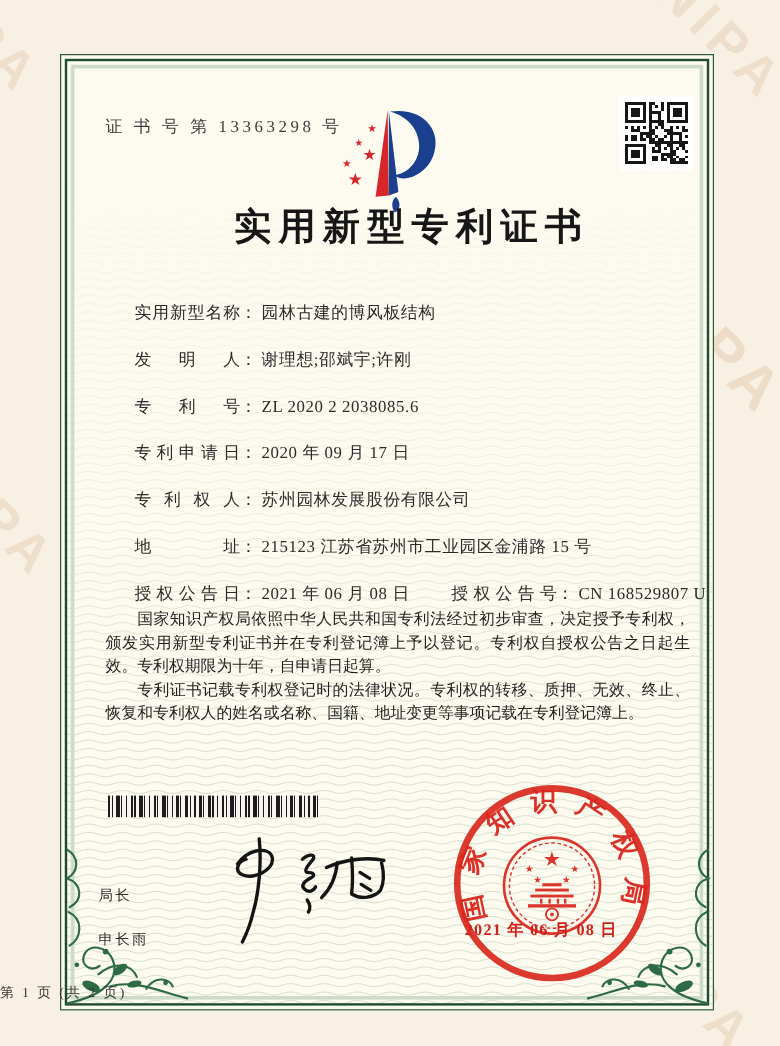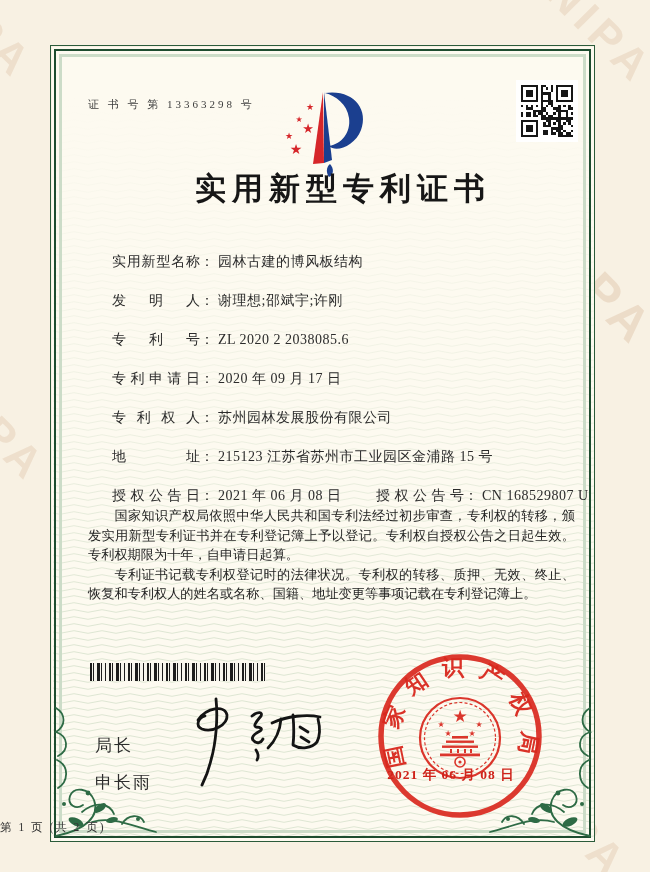--- a/index.html
+++ b/index.html
@@ -12,42 +12,42 @@
   .wm.big{font-size:50px;color:rgba(199,156,116,0.24);}
   
   .paper{position:absolute;left:52px;top:47px;width:543px;height:795px;background:#fdfaf0;}
   .fadeTop{position:absolute;left:52px;top:47px;width:543px;height:795px;
            background:linear-gradient(#fdfaf0 6%,rgba(253,250,240,.55) 45%,rgba(253,250,240,0) 72%);}
   .frame-a{position:absolute;left:50px;top:45px;width:545px;height:797px;border:1px solid #2b5b3a;box-sizing:border-box;}
   .frame-b{position:absolute;left:54px;top:49px;width:537px;height:789px;border:2px solid #1d4c2f;box-sizing:border-box;}
   .frame-c{position:absolute;left:59px;top:54px;width:527px;height:779px;border:3px solid #ccdcc8;box-sizing:border-box;}
   .glines{position:absolute;left:53px;top:48px;pointer-events:none;}
   
-  .cert-no{position:absolute;left:88px;top:97px;font-size:11px;letter-spacing:3px;color:#3c3c3c;}
+  .cert-no{position:absolute;left:88px;top:97px;font-size:14px;letter-spacing:3px;color:#3c3c3c;}
   .title{position:absolute;left:0;right:0;top:168px;text-align:center;font-size:31px;
          font-weight:bold;letter-spacing:6px;color:#161616;padding-left:36px;}
   .qr-box{position:absolute;left:516px;top:80px;width:62px;height:62px;background:#fff;}
   
   .fields{position:absolute;left:88px;top:242px;width:486px;font-size:14px;color:#2b2b2b;}
   .f-row{height:39px;line-height:39px;white-space:nowrap;}
   .f-label{display:inline-block;width:88px;text-align:justify;text-align-last:justify;vertical-align:top;margin-left:24px;}
   .f-colon{display:inline-block;margin-right:4px;}
   .f-val{letter-spacing:.5px;}
   .f-val.fixed{display:inline-block;width:158px;}
   .f2l{display:inline-block;width:88px;text-align:justify;text-align-last:justify;vertical-align:top;}
   
   .paras{position:absolute;left:88px;top:506px;width:487px;font-size:13.2px;line-height:19.6px;
          color:#1f1f1f;text-align:justify;}
   .paras p{margin:0;text-indent:2em;}
   
   .barcode{position:absolute;left:90px;top:663px;width:176px;height:18px;background:
     repeating-linear-gradient(90deg,#1c1c1c 0 2px,#f6f4ec 2px 3px,#1c1c1c 3px 4px,#f6f4ec 4px 7px,
     #1c1c1c 7px 10px,#f6f4ec 10px 11px,#1c1c1c 11px 12px,#f6f4ec 12px 15px,#1c1c1c 15px 16px,#f6f4ec 16px 19px);}
-  .signer{position:absolute;left:95px;top:728px;font-family:Liberation Mono, monospace;
-          font-size:17px;color:#2e2e2e;letter-spacing:2px;line-height:37px;}
+  .signer{position:absolute;left:82px;top:728px;font-family:Liberation Sans, sans-serif;
+          font-size:12px;color:#2e2e2e;letter-spacing:2px;line-height:37px;}
   .sig-svg{position:absolute;left:160px;top:688px;}
   .seal-svg{position:absolute;left:374px;top:650px;}
   .seal-date{position:absolute;left:374px;top:766px;width:154px;text-align:center;font-size:13.5px;
              font-weight:bold;color:#cf231a;letter-spacing:1px;}
   .footer{position:absolute;left:0;right:0;top:820px;text-align:left;font-size:11.5px;color:#333;letter-spacing:2px;}
   .flourish{position:absolute;pointer-events:none;}
 </style>
 </head>
 <body>
 
@@ -404,21 +404,21 @@
     </div>
     <div class="f-row">
       <span class="f-label">地 址</span><span class="f-colon">：</span><span class="f-val">215123 江苏省苏州市工业园区金浦路 15 号</span>
     </div>
     <div class="f-row">
       <span class="f-label">授权公告日</span><span class="f-colon">：</span><span class="f-val fixed">2021 年 06 月 08 日</span><span class="f2l">授权公告号</span><span class="f-colon">：</span><span class="f-val">CN 168529807 U</span>
     </div>
   </div>
 
   <div class="paras">
-    <p>国家知识产权局依照中华人民共和国专利法经过初步审查，专利权的转移，颁发实用新型专利证书并在专利登记簿上予以登记。专利权自授权公告之日起生效。专利权期限为十年，自申请日起算。</p>
+    <p>国家知识产权局依照中华人民共和国专利法经过初步审查，决定授予专利权，颁发实用新型专利证书并在专利登记簿上予以登记。专利权自授权公告之日起生效。专利权期限为十年，自申请日起算。</p>
     <p>专利证书记载专利权登记时的法律状况。专利权的转移、质押、无效、终止、恢复和专利权人的姓名或名称、国籍、地址变更等事项记载在专利登记簿上。</p>
   </div>
 
   <div class="barcode"></div>
 
   <div class="signer">
     <div>局长</div>
     <div>申长雨</div>
   </div>
 

